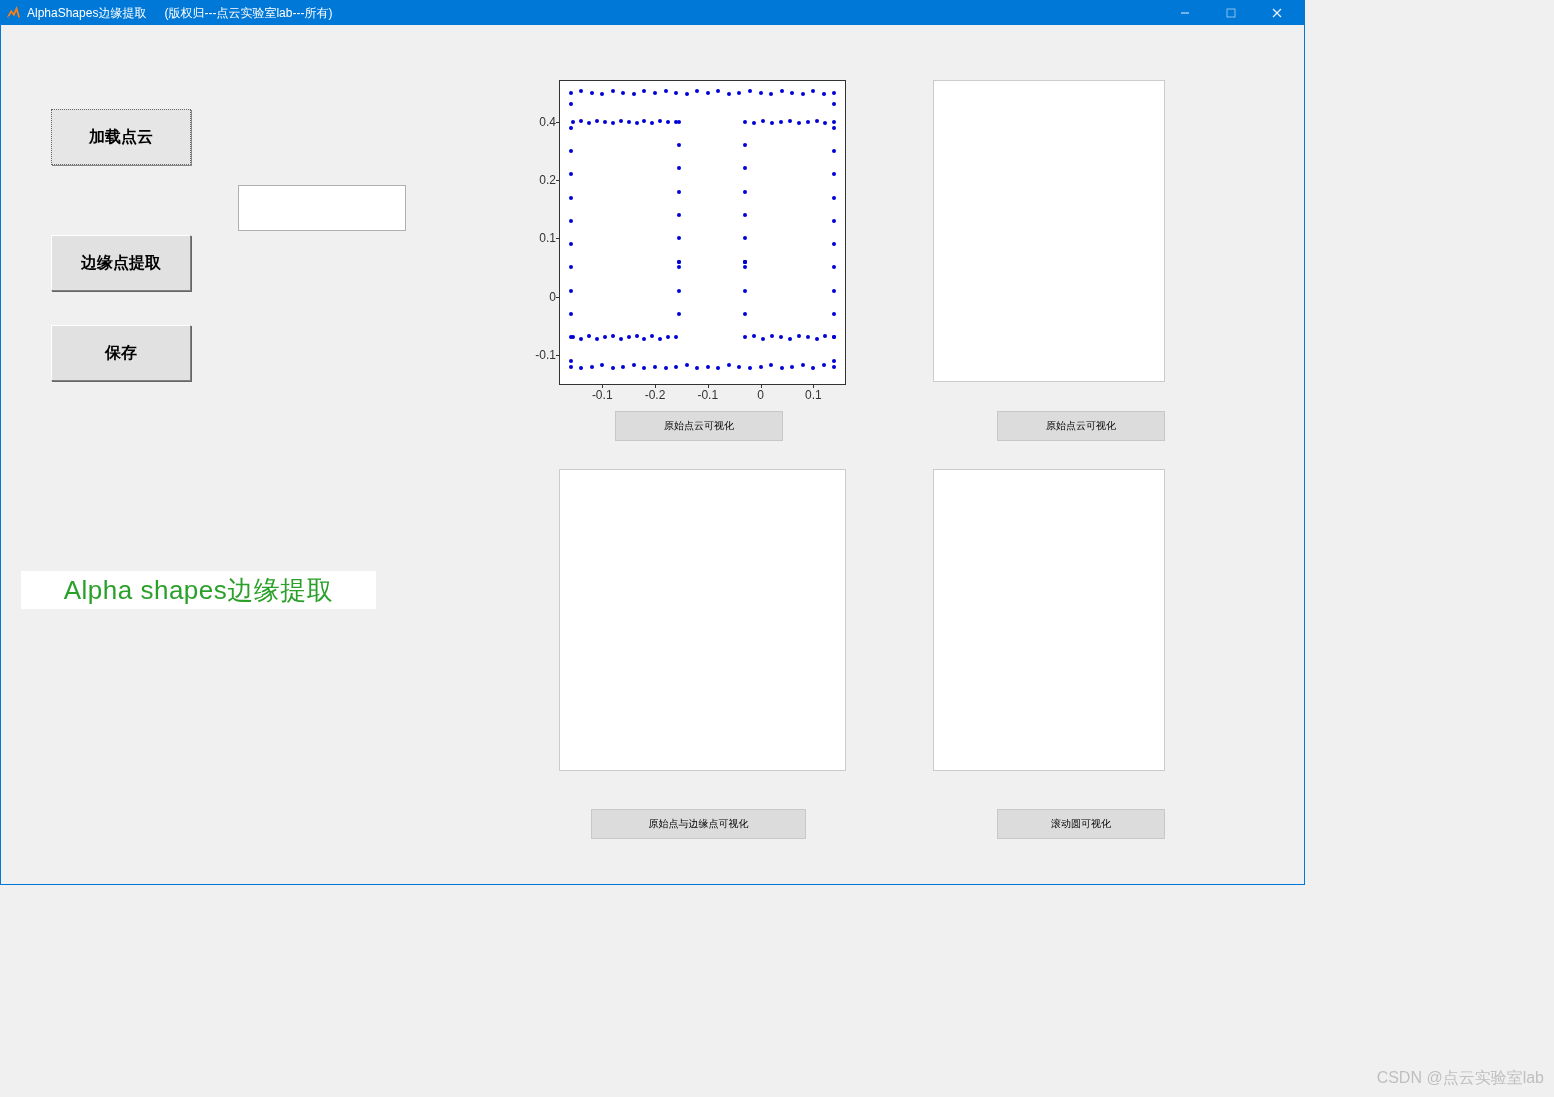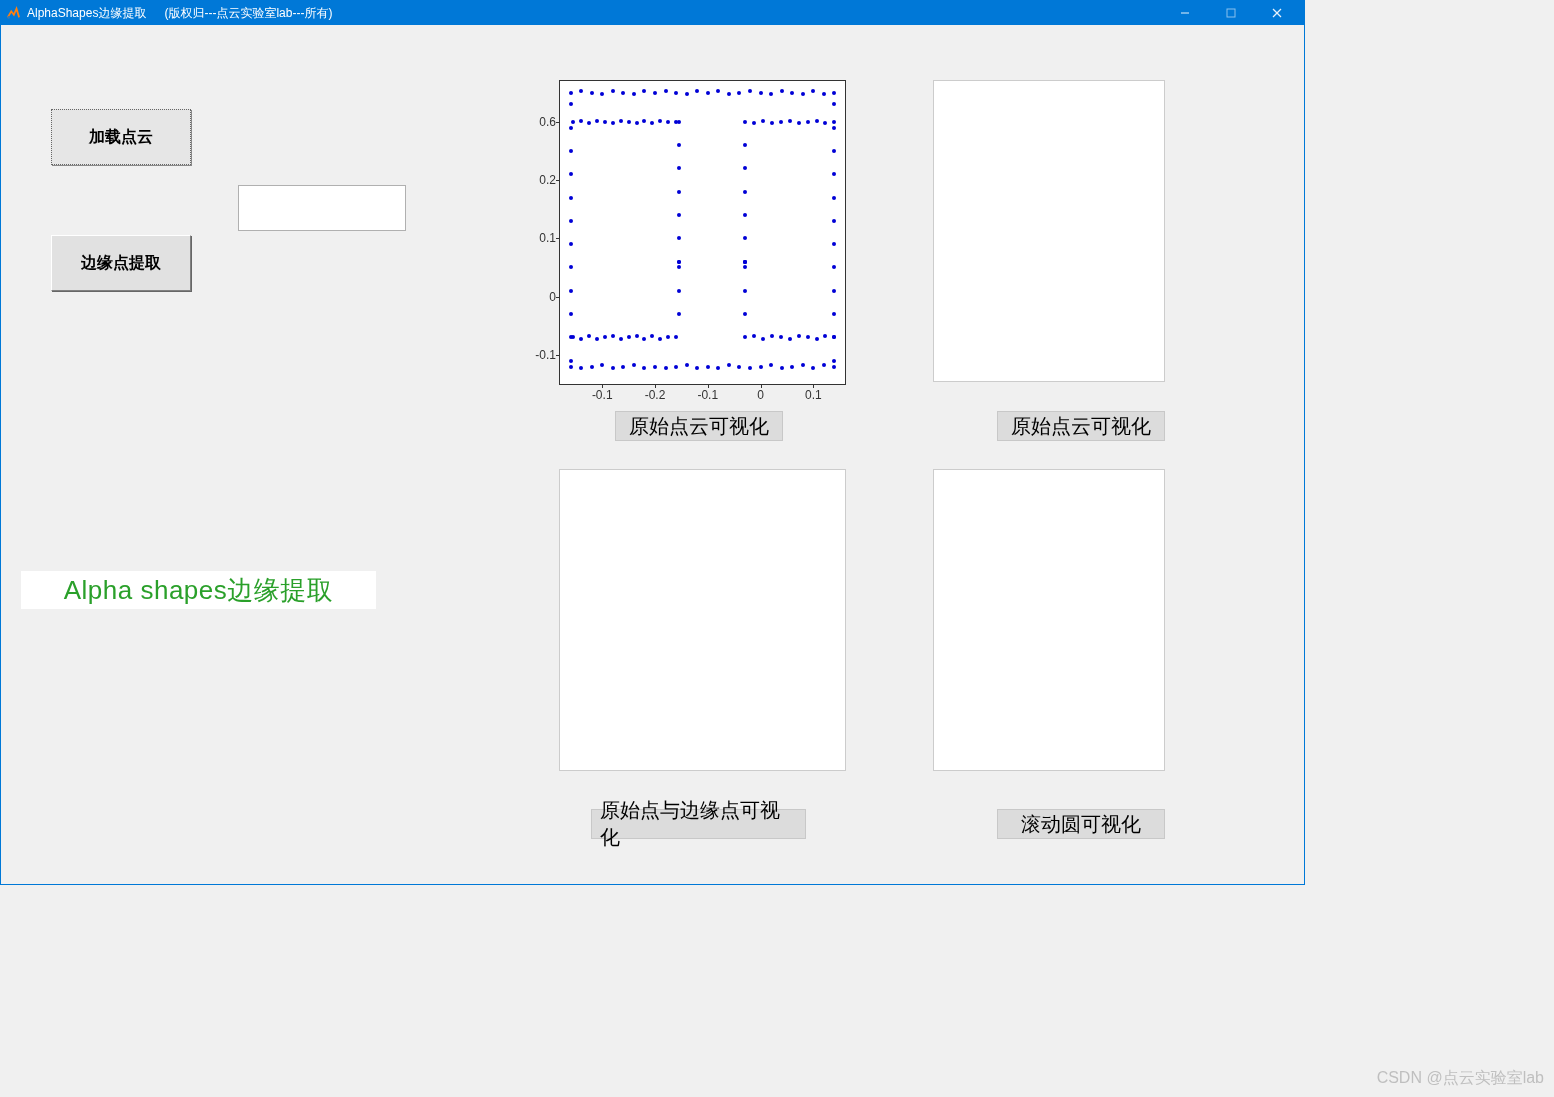--- a/index.html
+++ b/index.html
@@ -91,21 +91,21 @@
     }
     .axes {
       position: absolute;
       background: #fff;
       border: 1px solid #ccc;
     }
     .axes-label {
       position: absolute;
       background: #dcdcdc;
       border: 1px solid #c8c8c8;
-      font-size: 20px;
+      font-size: 10px;
       display: flex; align-items: center; justify-content: center;
       padding: 14px 8px;
     }
     .ax1 { left: 558px; top: 55px; width: 287px; height: 305px; border: 1px solid #333; }
     .lbl1 { left: 614px; top: 386px; width: 168px; height: 22px; }
     .ax2 { left: 932px; top: 55px; width: 232px; height: 302px; }
     .lbl2 { left: 996px; top: 386px; width: 168px; height: 22px; }
     .ax3 { left: 558px; top: 444px; width: 287px; height: 302px; }
     .lbl3 { left: 590px; top: 784px; width: 215px; height: 22px; }
     .ax4 { left: 932px; top: 444px; width: 232px; height: 302px; }
@@ -154,35 +154,36 @@
         <svg width="10" height="10">
           <line x1="1" y1="1" x2="9" y2="9" stroke="#fff" stroke-width="1.2"></line>
           <line x1="9" y1="1" x2="1" y2="9" stroke="#fff" stroke-width="1.2"></line>
         </svg>
       </span>
   </div>
 
   <div class="client">
     <div class="btn3d btn-extract">边缘点提取</div>
     <div class="btn3d btn-load">加载点云</div>
+    <div class="btn3d btn-save">保存</div>
 
     <input class="input-radius" value="" style="">
 
     <div class="brand-label">Alpha shapes边缘提取</div>
 
     <div class="axes ax1" id="ax1">
         <div class="ytick" style="top: 273.865px;">-0.1</div>
         <div class="tickmark-y" style="top: 273.865px;"></div>
         <div class="ytick" style="top: 215.596px;">0</div>
         <div class="tickmark-y" style="top: 215.596px;"></div>
         <div class="ytick" style="top: 157.327px;">0.1</div>
         <div class="tickmark-y" style="top: 157.327px;"></div>
         <div class="ytick" style="top: 99.0577px; margin-left: 42px;">0.2</div>
         <div class="tickmark-y" style="top: 99.0577px;"></div>
-        <div class="ytick" style="top: 40.7885px;">0.6</div>
+        <div class="ytick" style="top: 40.7885px;">0.4</div>
         <div class="tickmark-y" style="top: 40.7885px;"></div>
         <div class="xtick" style="left: 42.2222px;">-0.1</div>
         <div class="tickmark-x" style="left: 42.2222px;"></div>
         <div class="xtick" style="left: 95px;">-0.2</div>
         <div class="tickmark-x" style="left: 95px;"></div>
         <div class="xtick" style="left: 147.778px;">-0.1</div>
         <div class="tickmark-x" style="left: 147.778px;"></div>
         <div class="xtick" style="left: 200.556px;">0</div>
         <div class="tickmark-x" style="left: 200.556px;"></div>
         <div class="xtick" style="left: 253.333px;">0.1</div>

